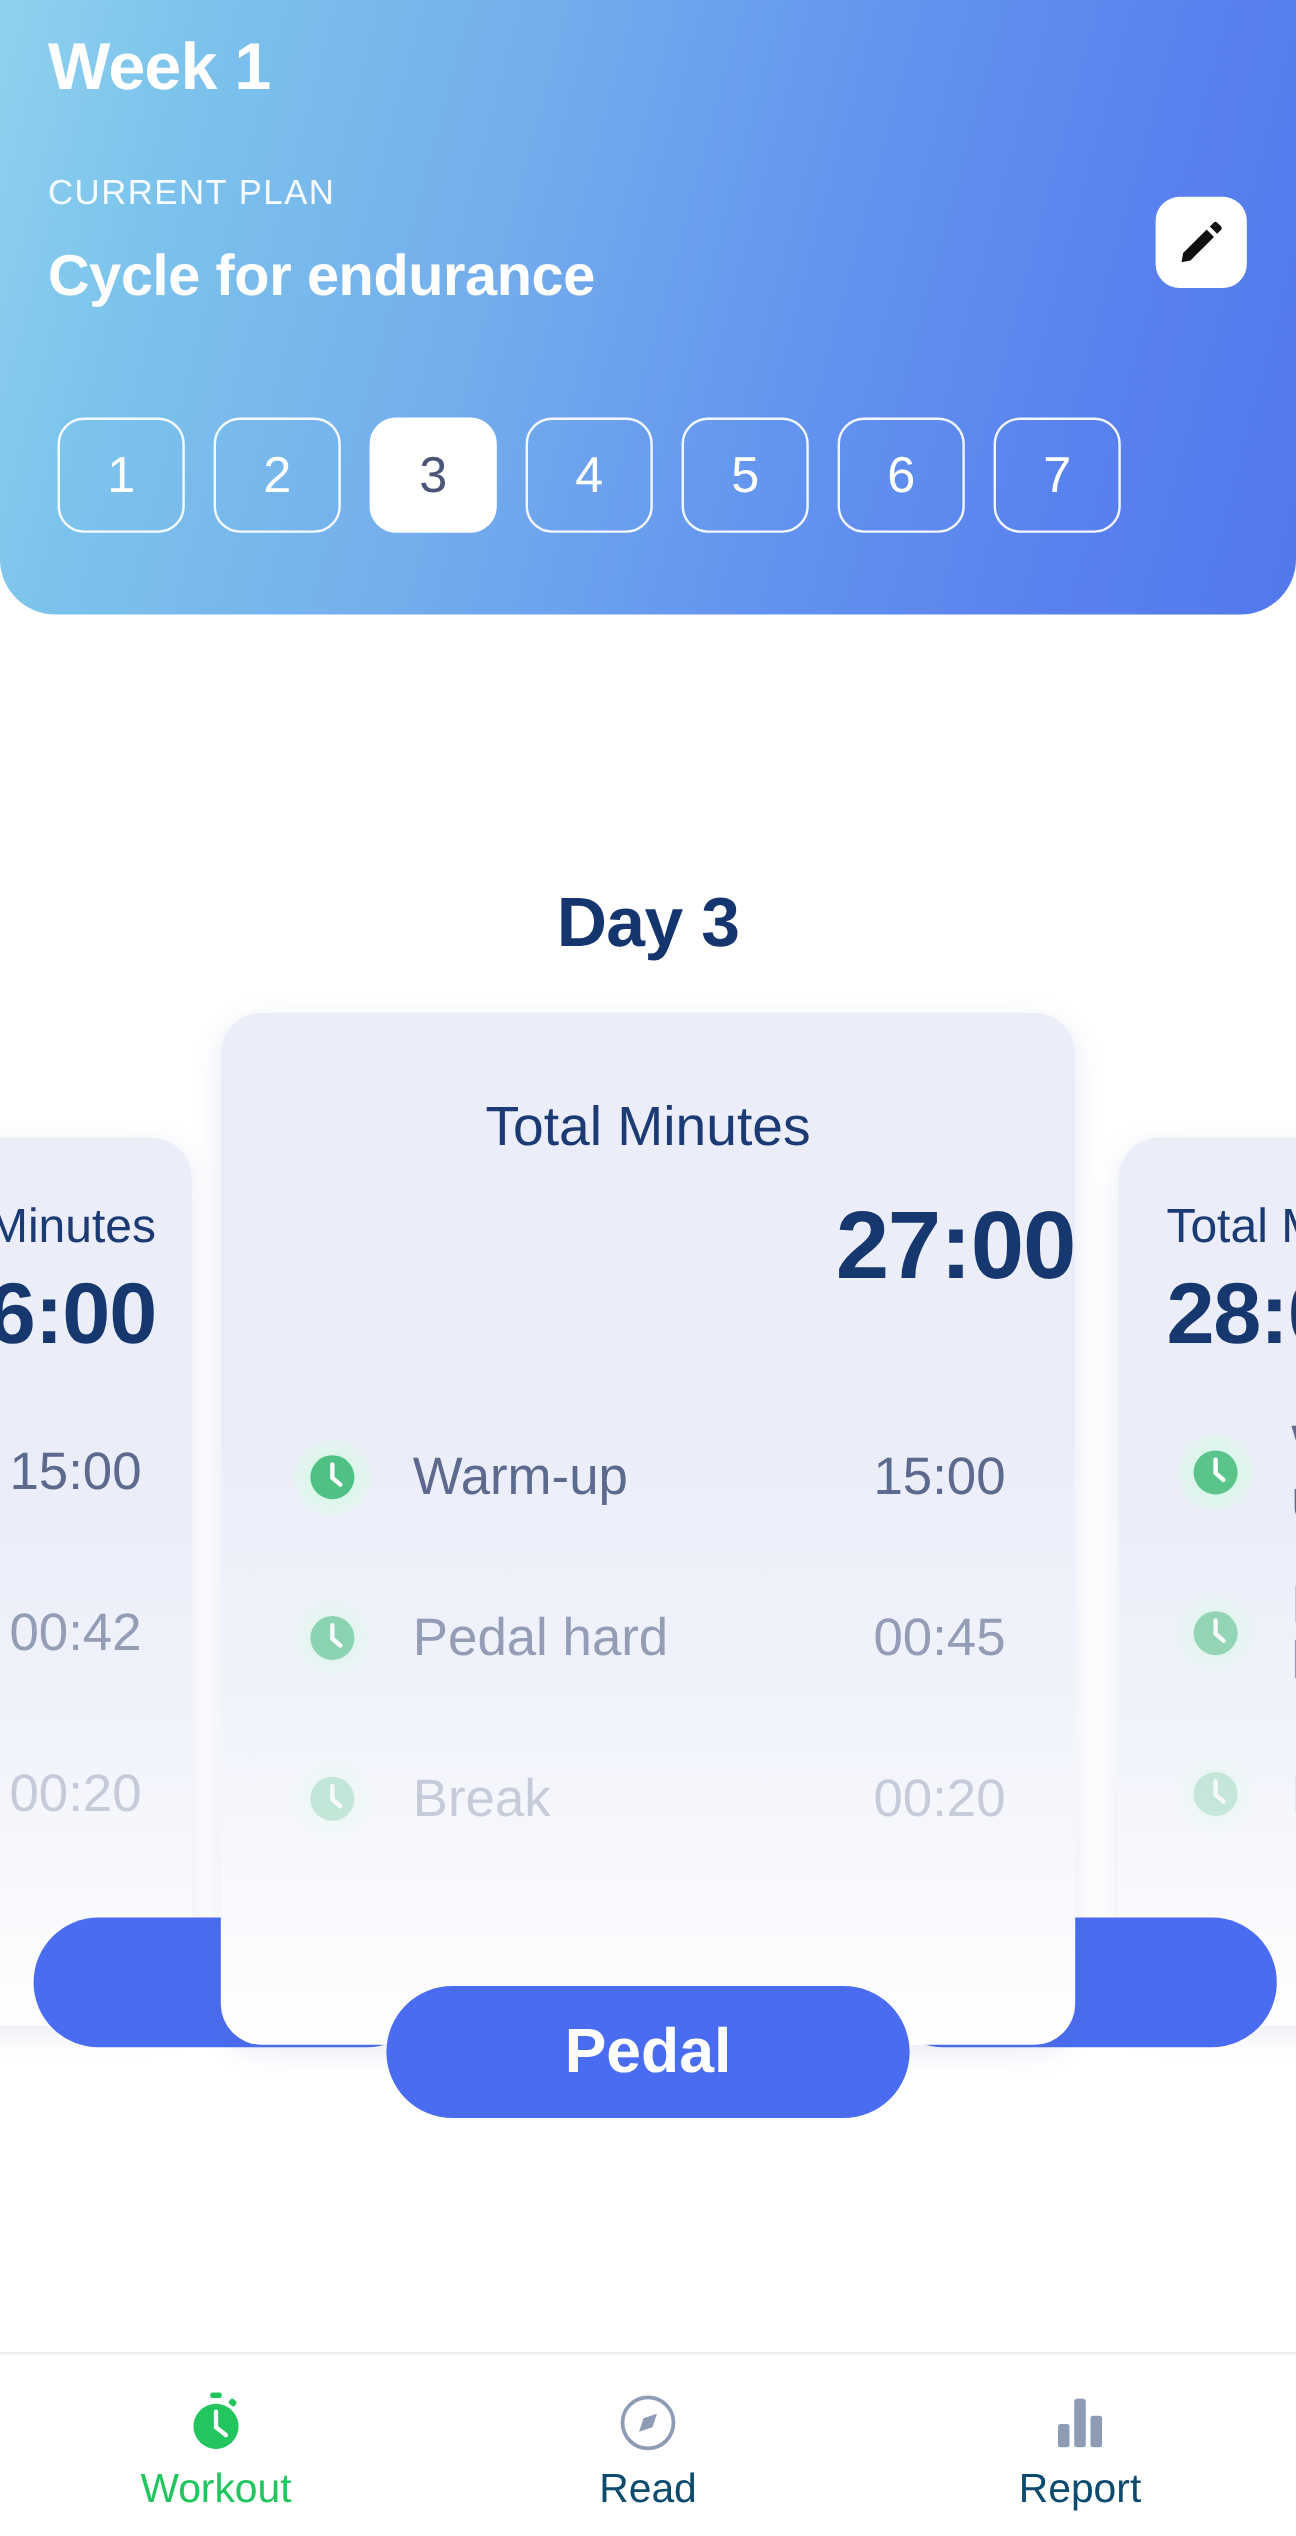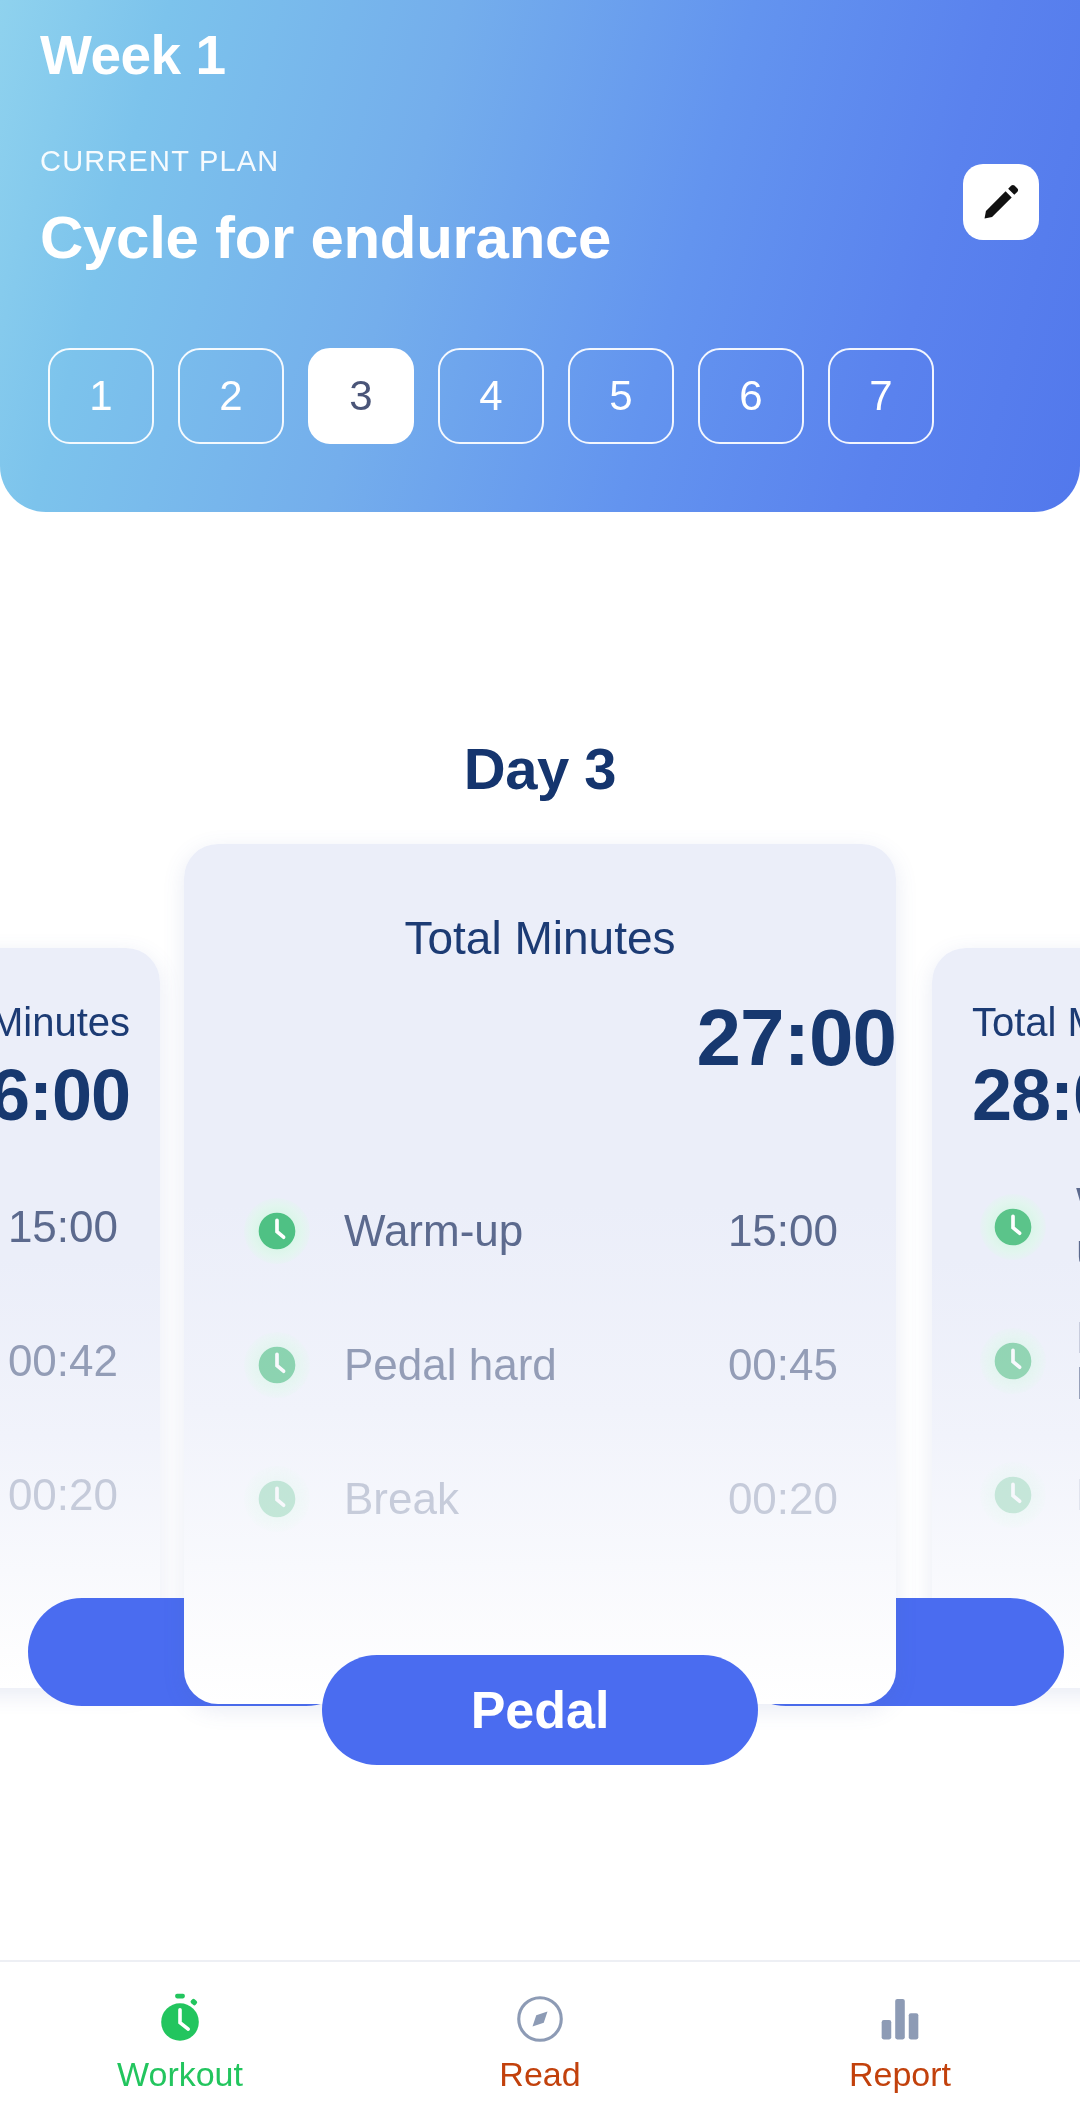--- a/index.html
+++ b/index.html
@@ -51,21 +51,21 @@
     font-size: 29px;
     font-weight: normal;
     color: rgba(255,255,255,0.93);
     letter-spacing: 1.2px;
   }
 
   .plan-name {
     position: absolute;
     left: 40px;
     top: 202px;
-    font-size: 60px;
+    font-size: 48px;
     font-weight: bold;
     color: #ffffff;
     letter-spacing: -0.3px;
     line-height: 1.2;
   }
 
   .edit-button {
     position: absolute;
     left: 963px;
     top: 164px;
@@ -350,21 +350,21 @@
   .nav-icon {
     width: 56px;
     height: 56px;
     display: flex;
     align-items: center;
     justify-content: center;
   }
 
   .nav-label {
     font-size: 34px;
-    color: #c2410c;
+    color: #0c4a6e;
     line-height: 1;
   }
 
   .nav-item.active .nav-label { color: #22C55E; }
 </style>
 </head>
 <body>
 
 <div class="phone">
 

